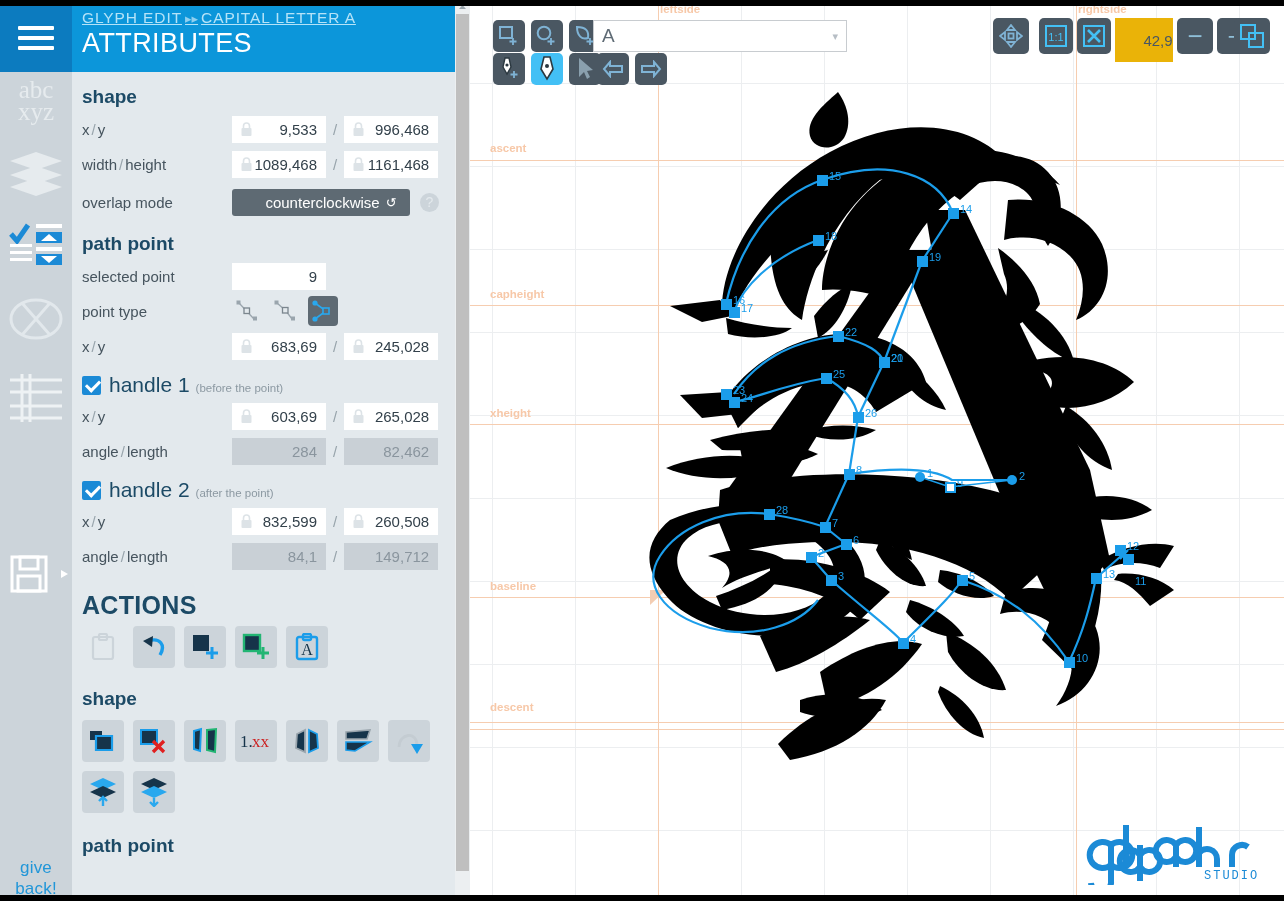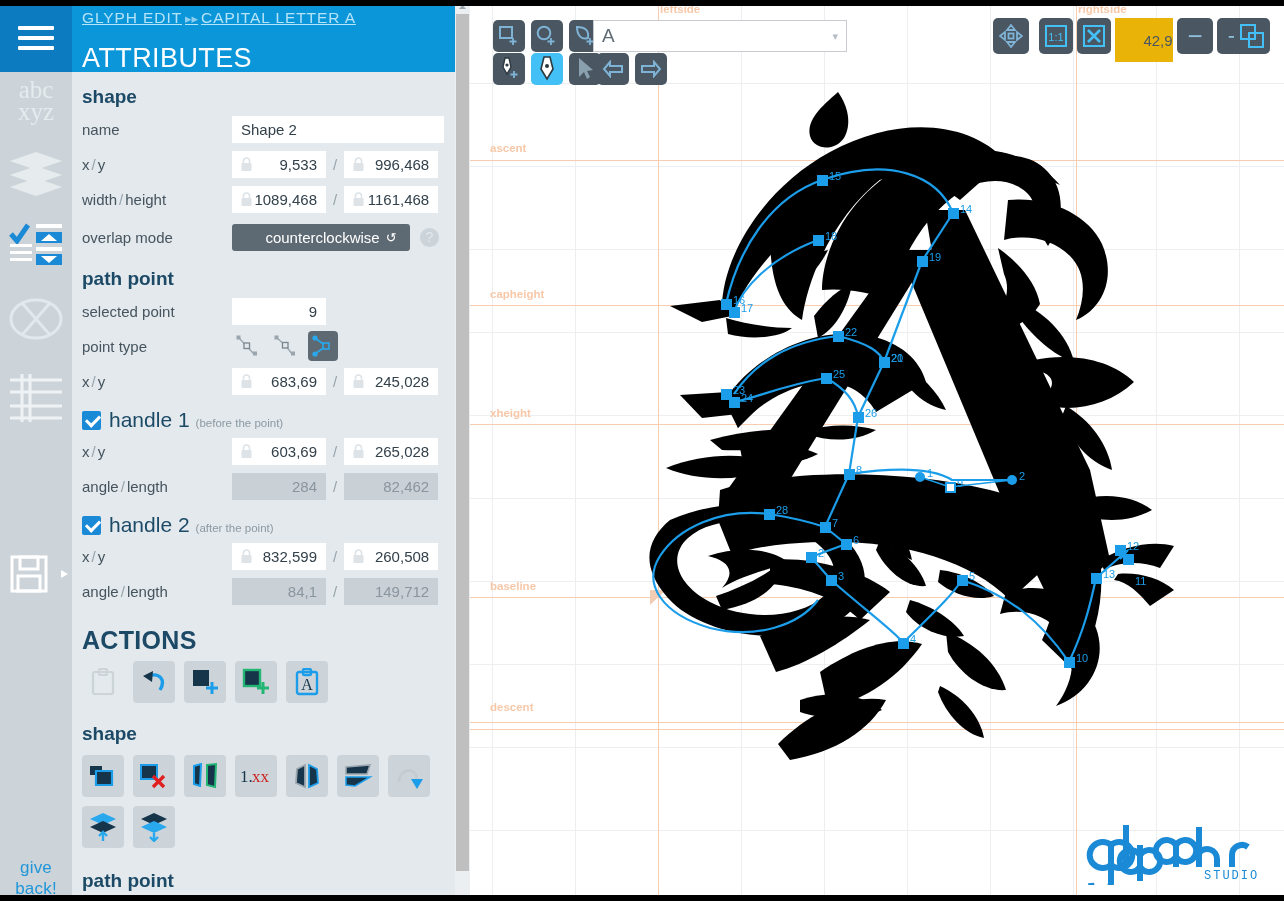--- a/index.html
+++ b/index.html
@@ -16,21 +16,21 @@
   .rail-btn { position:absolute; left:0; width:72px; height:72px; cursor:pointer; }
   .rail-btn svg { display:block; margin:0 auto; }
   #give-back { position:absolute; left:0; bottom:2px; width:72px; text-align:center;
                color:#2196d8; font-size:17px; line-height:21px; letter-spacing:.2px; cursor:pointer; }
 
   
   #panel { position:absolute; left:72px; top:0; width:386px; height:901px; background:#e3e9ed; overflow:hidden;}
   #panel-header { height:72px; background:#0c96da; padding:9px 0 0 10px; }
   #panel-header .crumb { color:#b5e3f8; font-size:15.5px; letter-spacing:.9px;text-decoration:underline; }
   #panel-header .crumb .sep { color:#8fd0f0; letter-spacing:0; padding:0 3px; font-size:13px;}
-  #panel-header .title { color:#fff; font-size:27px; letter-spacing:.4px; line-height:30px; margin-top:16px;}
+  #panel-header .title { color:#fff; font-size:27px; letter-spacing:.4px; line-height:30px; margin-top:1px;}
 
   .sect-title { color:#1c4a66; font-size:19px; margin:14px 0 6px 10px; font-weight:700;}
   .sect-title.big { font-size:25px; letter-spacing:.3px; margin-top:20px;}
 
   .row { display:flex; align-items:center; height:30px; margin:0 0 5px 10px; }
   .row .lbl { width:150px; color:#46545e; font-size:15px; }
   .row .lbl .sl { color:#98a4ac; padding:0 2px;}
 
   .tf { height:27px; background:#fff; border:none; color:#33414b; font-size:15px;
         display:flex; align-items:center; justify-content:flex-end; padding:0 9px; }
@@ -178,24 +178,20 @@
 
     <div id="panel-header">
       <div class="crumb">
         <span>GLYPH EDIT</span><span class="sep">▸▸</span><span>CAPITAL LETTER A</span>
       </div>
       <div class="title">ATTRIBUTES</div>
     </div>
 
     <div class="sect-title">shape</div>
 
-    <div class="row">
-      <div class="lbl">name</div>
-      <div class="tf txt">Shape 2</div>
-    </div>
 
     <div class="row">
       <div class="lbl"><span>x</span><span class="sl">/</span><span>y</span></div>
       <div class="tf half">
         <svg class="lockico" width="11" height="14" viewBox="0 0 11 14">
             <path d="M2.5 6V4a3 3 0 016 0v2" fill="none" stroke="#dde3e7" stroke-width="1.6"></path>
             <rect x="0.5" y="6" width="10" height="8" rx="1" fill="#dde3e7"></rect>
           </svg>
         <span>9,533</span>
       </div>

